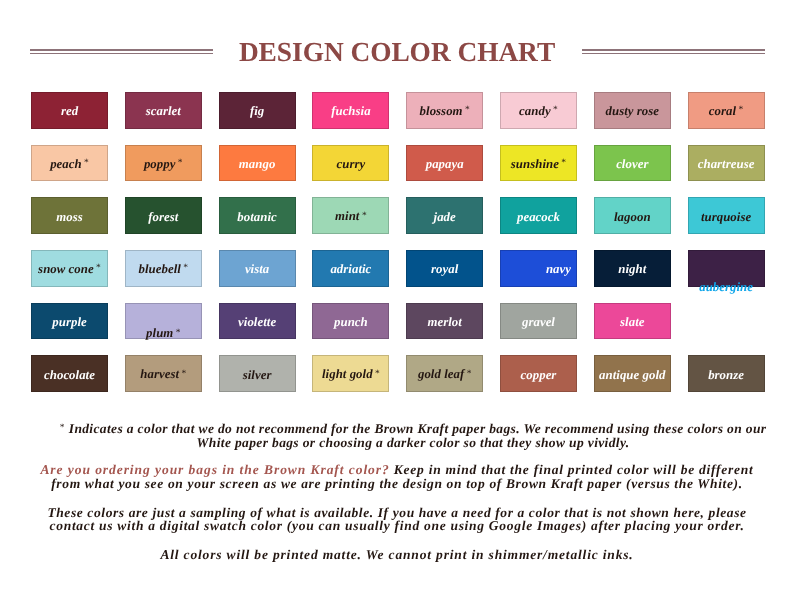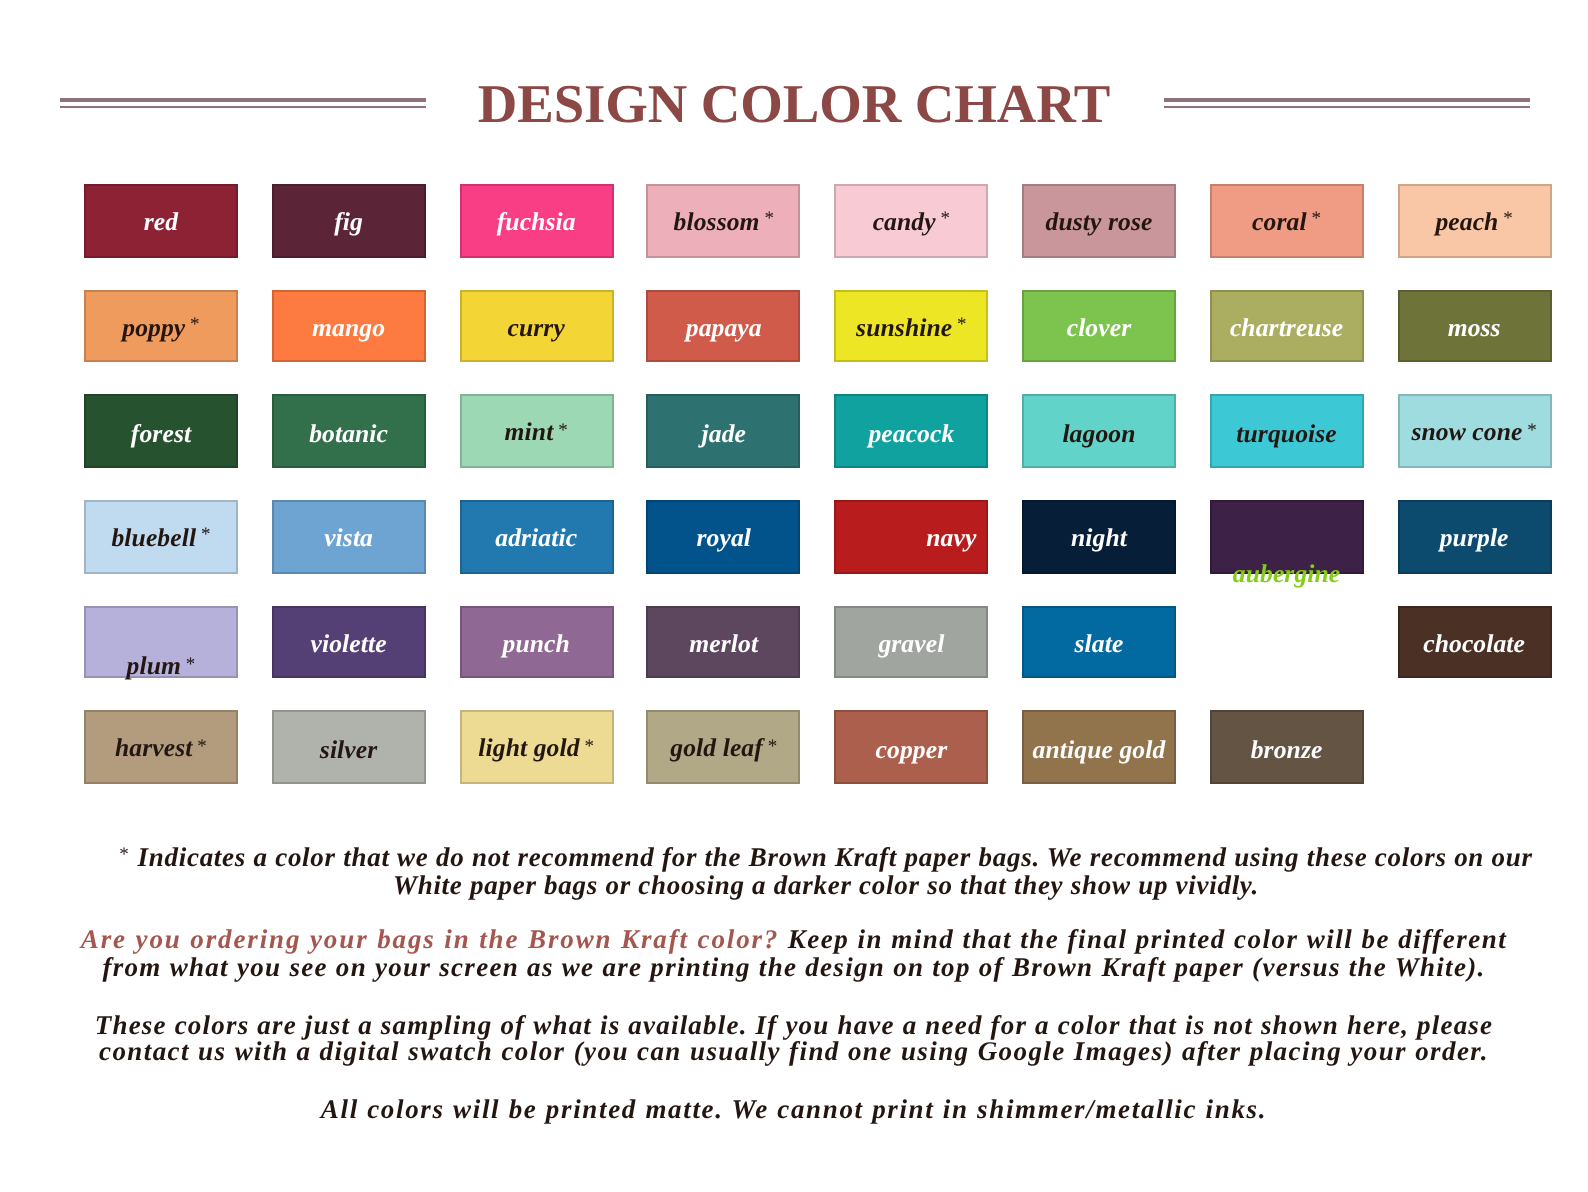--- a/index.html
+++ b/index.html
@@ -22,21 +22,21 @@
   .rule-right{left:582px;top:49.4px;width:183px;}
   .title{
     position:absolute;left:0;top:39px;width:794px;text-align:center;
     font-family:"Liberation Serif",serif;font-weight:bold;
     font-size:27.4px;line-height:27px;color:#8c4845;letter-spacing:-0.05px;
     margin:0;
   }
 
   
   .grid{
-    position:absolute;left:42px;top:92px;width:734px;
+    position:absolute;left:31px;top:92px;width:734px;
     display:grid;grid-template-columns:repeat(8,77.0px);
     grid-auto-rows:36.5px;column-gap:16.8px;row-gap:16.2px;
   }
   .sw{
     position:relative;display:flex;align-items:center;justify-content:center;
     box-sizing:border-box;box-shadow:inset 0 0 0 1px rgba(0,0,0,.17);
   }
   .sw .lbl{
     font-family:"Liberation Serif",serif;font-weight:bold;font-style:italic;
     font-size:12.8px;line-height:13px;letter-spacing:0.05px;white-space:nowrap;
@@ -76,20 +76,23 @@
     <div class="rule rule-right">
         <i></i>
         <i></i>
       </div>
   </div>
 
   <div class="grid" id="grid">
       <div class="sw" style="background: rgb(141, 34, 52);">
         <span class="lbl" style="color: rgb(255, 255, 255);">red</span>
       </div>
+      <div class="sw" style="background: rgb(139, 52, 80);">
+        <span class="lbl" style="color: rgb(255, 255, 255);">scarlet</span>
+      </div>
       <div class="sw" style="background: rgb(92, 36, 55);">
         <span class="lbl" style="color: rgb(255, 255, 255);">fig</span>
       </div>
       <div class="sw" style="background: rgb(249, 62, 134);">
         <span class="lbl" style="color: rgb(255, 255, 255);">fuchsia</span>
       </div>
       <div class="sw" style="background: rgb(237, 176, 186);">
         <span class="lbl" style="color: rgb(35, 22, 17);">blossom<sup>*</sup></span>
       </div>
       <div class="sw" style="background: rgb(248, 203, 212);">
@@ -157,48 +160,48 @@
       </div>
       <div class="sw" style="background: rgb(109, 164, 210);">
         <span class="lbl" style="color: rgb(255, 255, 255);">vista</span>
       </div>
       <div class="sw" style="background: rgb(34, 121, 176);">
         <span class="lbl" style="color: rgb(255, 255, 255);">adriatic</span>
       </div>
       <div class="sw" style="background: rgb(2, 83, 140);">
         <span class="lbl" style="color: rgb(255, 255, 255);">royal</span>
       </div>
-      <div class="sw" style="background: #b91c1c; padding-left: 40px;">
+      <div class="sw" style="background: #1d4ed8; padding-left: 40px;">
         <span class="lbl" style="color: rgb(255, 255, 255);">navy</span>
       </div>
       <div class="sw" style="background: rgb(6, 30, 56);">
         <span class="lbl" style="color: rgb(255, 255, 255);">night</span>
       </div>
       <div class="sw" style="background: rgb(61, 33, 70);">
-        <span class="lbl" style="color: #84cc16; margin-top: 36px;">aubergine</span>
+        <span class="lbl" style="color: #0ea5e9; margin-top: 36px;">aubergine</span>
       </div>
       <div class="sw" style="background: #0c4a6e;">
         <span class="lbl" style="color: rgb(255, 255, 255);">purple</span>
       </div>
       <div class="sw" style="background: rgb(182, 177, 218); align-items: flex-end;">
         <span class="lbl" style="color: rgb(35, 22, 17);">plum<sup>*</sup></span>
       </div>
       <div class="sw" style="background: rgb(85, 64, 117);">
         <span class="lbl" style="color: rgb(255, 255, 255);">violette</span>
       </div>
       <div class="sw" style="background: rgb(143, 104, 148);">
         <span class="lbl" style="color: rgb(255, 255, 255);">punch</span>
       </div>
       <div class="sw" style="background: rgb(93, 71, 95);">
         <span class="lbl" style="color: rgb(255, 255, 255);">merlot</span>
       </div>
       <div class="sw" style="background: rgb(160, 165, 159);">
         <span class="lbl" style="color: rgb(255, 255, 255);">gravel</span>
       </div>
-      <div class="sw" style="background: #0369a1;">
+      <div class="sw" style="background: #ec4899;">
         <span class="lbl" style="color: rgb(255, 255, 255);">slate</span>
       </div>
       <div class="sw" style="background: #7f1d1d; margin-top: 40px;">
         <span class="lbl" style="color: rgb(255, 255, 255);">black</span>
       </div>
       <div class="sw" style="background: rgb(74, 48, 37);">
         <span class="lbl" style="color: rgb(255, 255, 255);">chocolate</span>
       </div>
       <div class="sw" style="background: rgb(179, 156, 125);">
         <span class="lbl" style="color: rgb(35, 22, 17);">harvest<sup>*</sup></span>

